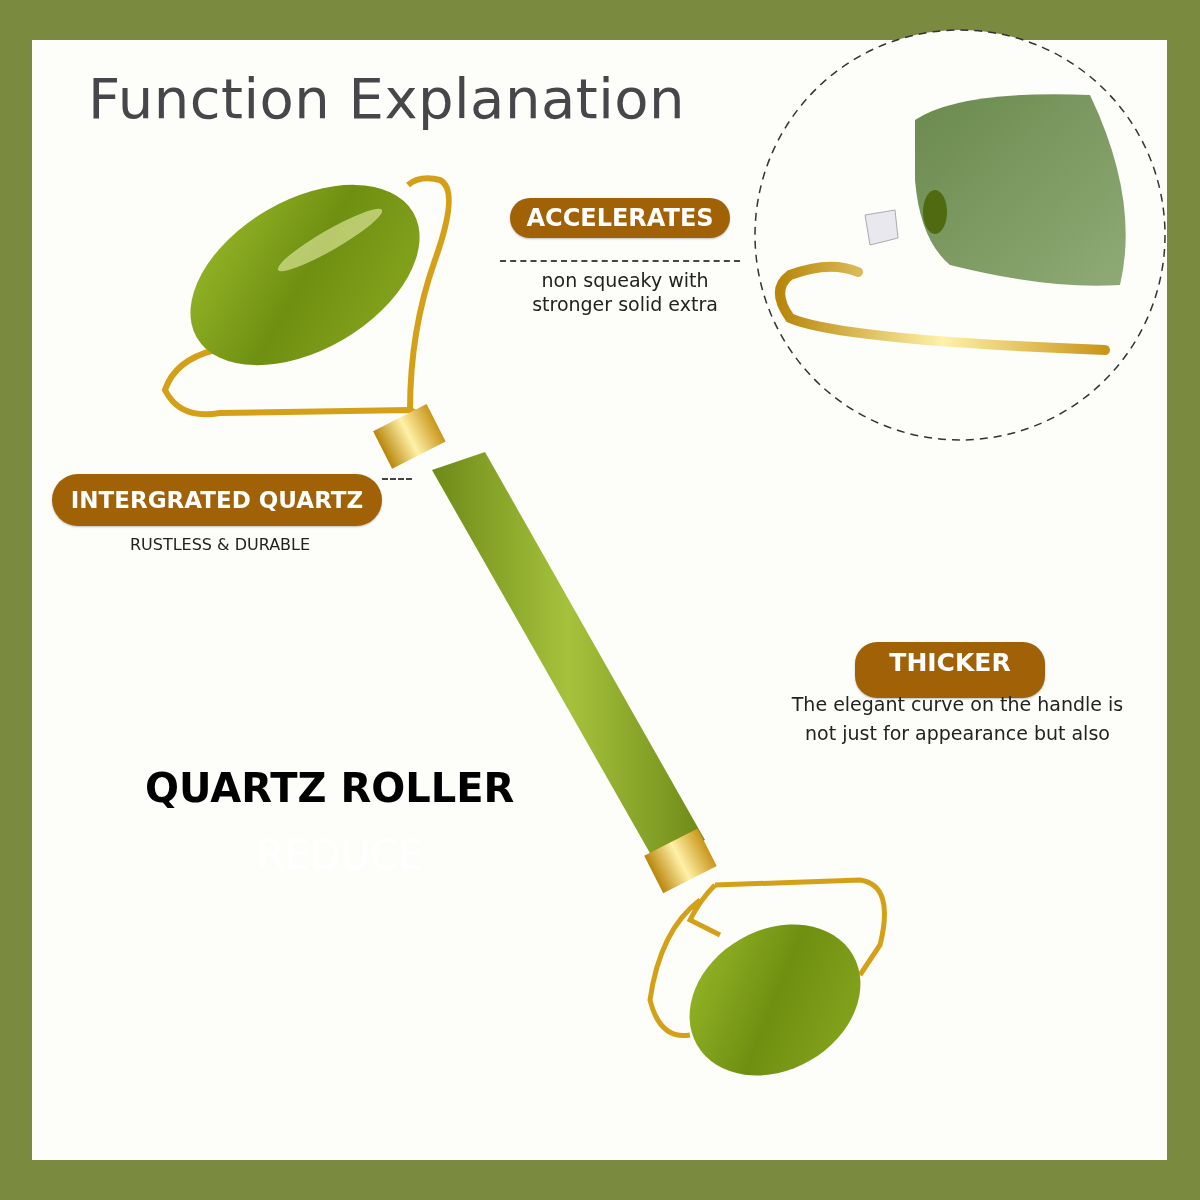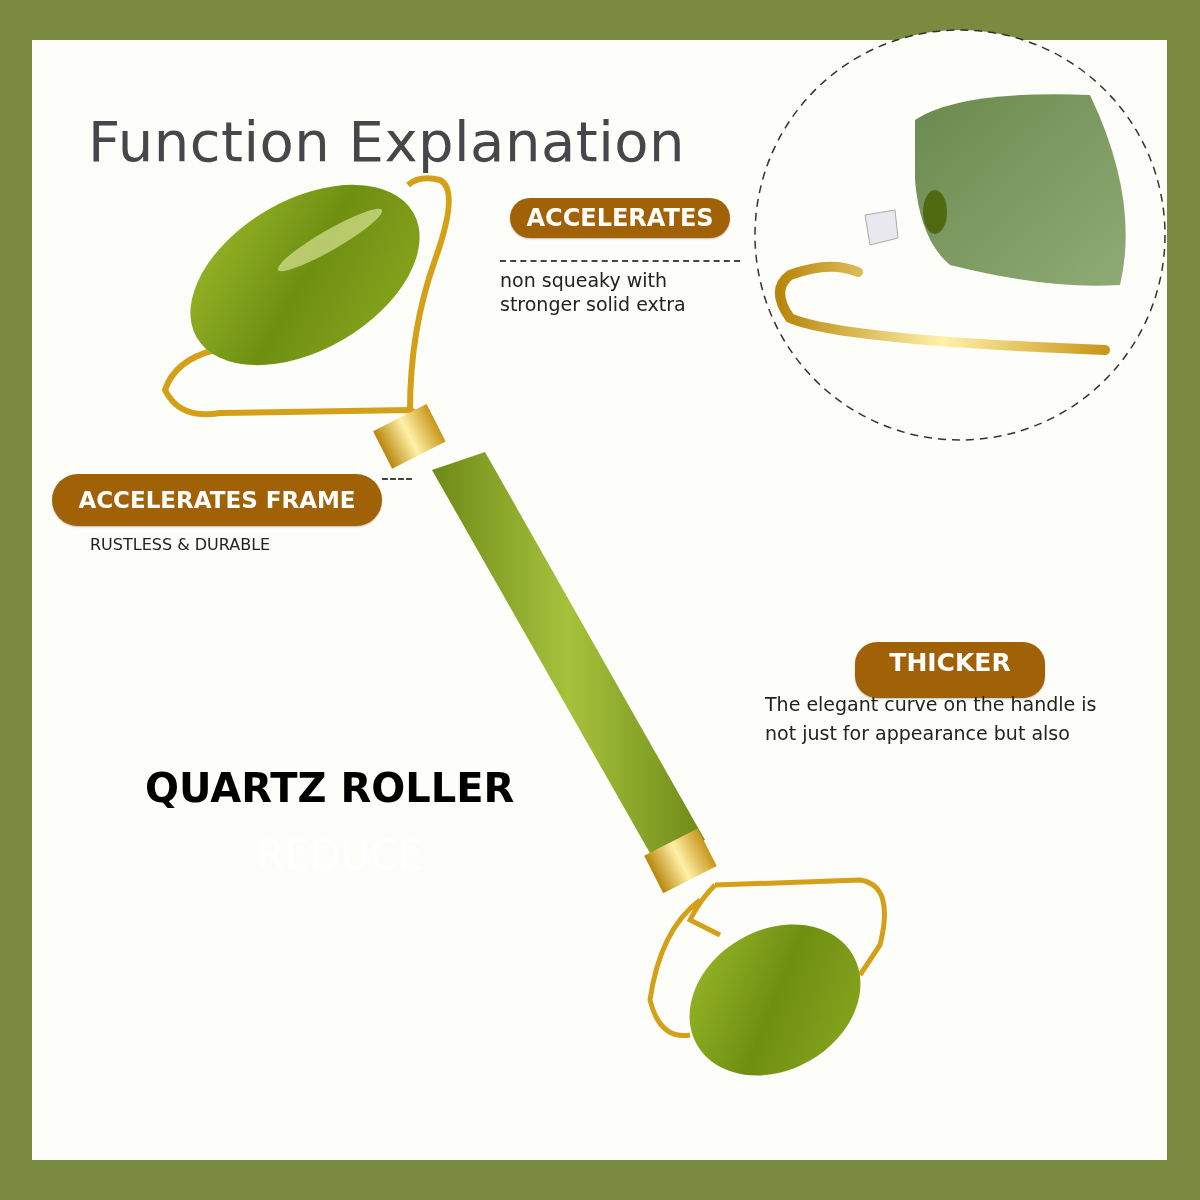--- a/index.html
+++ b/index.html
@@ -10,30 +10,29 @@
     position: relative;
   }
   .panel {
     position: absolute; left: 32px; top: 40px; width: 1135px; height: 1120px;
     background: #fdfdf9;
   }
   .title {
     position: absolute; left: 88px; top: 66px;
     font-size: 56px; color: #47474b; letter-spacing: 0.5px;
     font-family: "DejaVu Sans", sans-serif;
-    margin-top: 43px;
   }
   .pill {
     position: absolute; background: #a16207; color: #fff; border-radius: 22px;
     font-weight: bold; text-align: center;
     font-family: "DejaVu Sans", sans-serif;
     box-shadow: 0 1px 2px rgba(0,0,0,0.25);
   }
   .sub {
-    position: absolute; color: #222; 
+    position: absolute; color: #222; text-align: center;
     font-family: "DejaVu Sans", sans-serif;
   }
   .dash {
     position: absolute; border-top: 2px dashed #444; height: 0;
   }
   .big1 { position: absolute; left: 145px; top: 765px; font-size: 40px; font-weight: bold; color: #000000; font-family: "DejaVu Sans", sans-serif; }
   .big2 { position: absolute; left: 90px; top: 832px; width: 500px; text-align: center; font-size: 40px; color: #ffffff; line-height: 46px; font-family: "DejaVu Sans", sans-serif; }
   svg.art { position: absolute; left: 0; top: 0; }
 </style>
 </head>
@@ -91,21 +90,21 @@
 
 <div class="title">Function Explanation</div>
 
 <div class="pill" style="left:510px; top:198px; width:220px; height:40px; line-height:40px; font-size:24px;">ACCELERATES</div>
 <div class="dash" style="left:500px; top:260px; width:240px;"></div>
 <div class="sub" style="left:500px; top:268px; width:250px; font-size:19px; line-height:24px;">
   <div>non squeaky with</div>
   <div>stronger solid extra</div>
 </div>
 
-<div class="pill" style="left:52px; top:474px; width:330px; height:52px; line-height:52px; font-size:23px; border-radius:26px;">ACCELERATES FRAME</div>
+<div class="pill" style="left:52px; top:474px; width:330px; height:52px; line-height:52px; font-size:23px; border-radius:26px;">INTERGRATED QUARTZ</div>
 <div class="dash" style="left:382px; top:478px; width:30px;"></div>
 <div class="sub" style="left:90px; top:535px; width:260px; font-size:16px;">RUSTLESS &amp; DURABLE</div>
 
 <div class="dash" style="left:895px; top:662px; width:60px;"></div>
 <div class="pill" style="left:855px; top:642px; width:190px; height:56px; line-height:42px; font-size:25px;">THICKER</div>
 <div class="sub" style="left:765px; top:690px; width:385px; font-size:19px; line-height:29px;">
   <div>The elegant curve on the handle is</div>
   <div>not just for appearance but also</div>
 </div>
 

